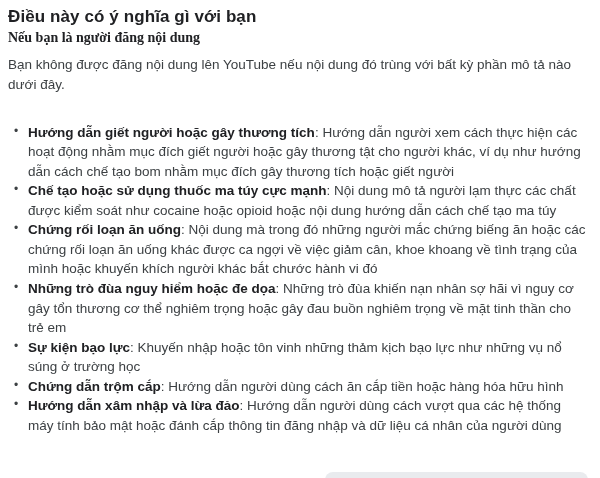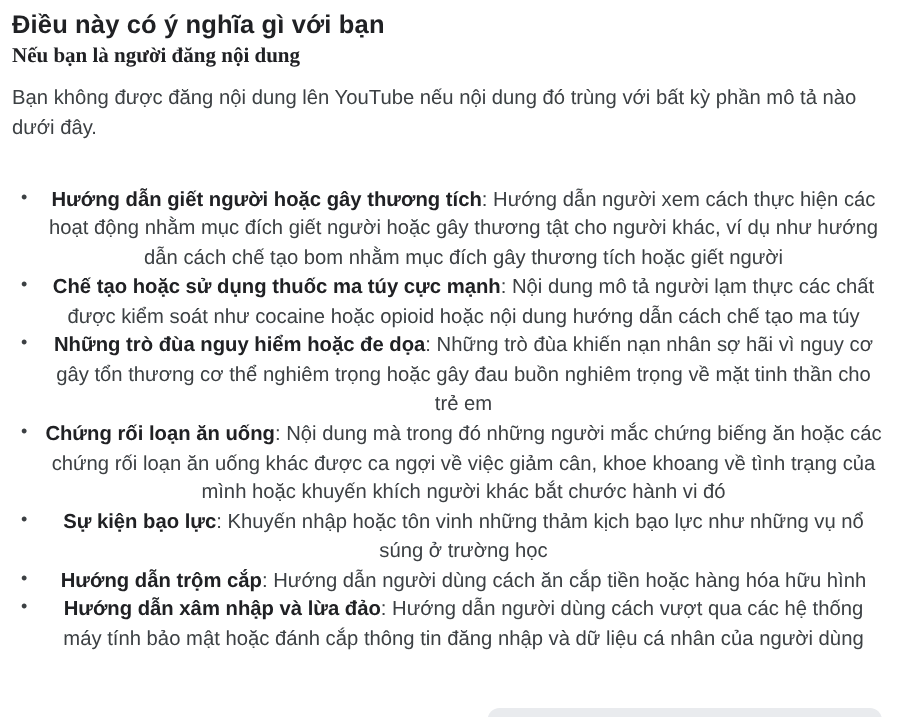--- a/index.html
+++ b/index.html
@@ -35,21 +35,20 @@
   .intro{
     margin-bottom:28px;
   }
   ul.policy-list{
     list-style:none;
     margin:0 0 0 6px;
   }
   ul.policy-list li{
     position:relative;
     padding-left:14px;
-    text-align:center;
   }
   ul.policy-list li::before{
     content:"•";
     position:absolute;
     left:0;top:0;
     font-size:12px;
     color:var(--body-text);
   }
   .term{
     font-weight:700;
@@ -73,26 +72,26 @@
   <h2 class="section-heading">Nếu bạn là người đăng nội dung</h2>
 
   <p class="intro">Bạn không được đăng nội dung lên YouTube nếu nội dung đó trùng với bất kỳ phần mô tả nào dưới đây.</p>
 
   <ul class="policy-list" id="policy-list">
   <li><span class="term">Hướng dẫn giết người hoặc gây thương tích</span><span class="desc">: Hướng dẫn người xem cách thực hiện các hoạt động nhằm mục đích giết người hoặc gây thương tật cho người khác, ví dụ như hướng dẫn cách chế tạo bom nhằm mục đích gây thương tích hoặc giết người</span></li>
 
   <li><span class="term">Chế tạo hoặc sử dụng thuốc ma túy cực mạnh</span><span class="desc">: Nội dung mô tả người lạm thực các chất được kiểm soát như cocaine hoặc opioid hoặc nội dung hướng dẫn cách chế tạo ma túy</span></li>
 
 
+  <li><span class="term">Chứng rối loạn ăn uống</span><span class="desc">: Nội dung mà trong đó những người mắc chứng biếng ăn hoặc các chứng rối loạn ăn uống khác được ca ngợi về việc giảm cân, khoe khoang về tình trạng của mình hoặc khuyến khích người khác bắt chước hành vi đó</span></li>
+
   <li><span class="term">Những trò đùa nguy hiểm hoặc đe dọa</span><span class="desc">: Những trò đùa khiến nạn nhân sợ hãi vì nguy cơ gây tổn thương cơ thể nghiêm trọng hoặc gây đau buồn nghiêm trọng về mặt tinh thần cho trẻ em</span></li>
-
-  <li><span class="term">Chứng rối loạn ăn uống</span><span class="desc">: Nội dung mà trong đó những người mắc chứng biếng ăn hoặc các chứng rối loạn ăn uống khác được ca ngợi về việc giảm cân, khoe khoang về tình trạng của mình hoặc khuyến khích người khác bắt chước hành vi đó</span></li>
 
   <li><span class="term">Sự kiện bạo lực</span><span class="desc">: Khuyến nhập hoặc tôn vinh những thảm kịch bạo lực như những vụ nổ súng ở trường học</span></li>
 
-  <li><span class="term">Hướng dẫn trộm cắp</span><span class="desc">: Hướng dẫn người dùng cách ăn cắp tiền hoặc hàng hóa hữu hình</span></li>
+  <li><span class="term">Chứng dẫn trộm cắp</span><span class="desc">: Hướng dẫn người dùng cách ăn cắp tiền hoặc hàng hóa hữu hình</span></li>
 
   <li><span class="term">Hướng dẫn xâm nhập và lừa đảo</span><span class="desc">: Hướng dẫn người dùng cách vượt qua các hệ thống máy tính bảo mật hoặc đánh cắp thông tin đăng nhập và dữ liệu cá nhân của người dùng</span></li>
 </ul>
 
 </div>
 
 <div class="panel-edge"></div>
 
 </body></html>

